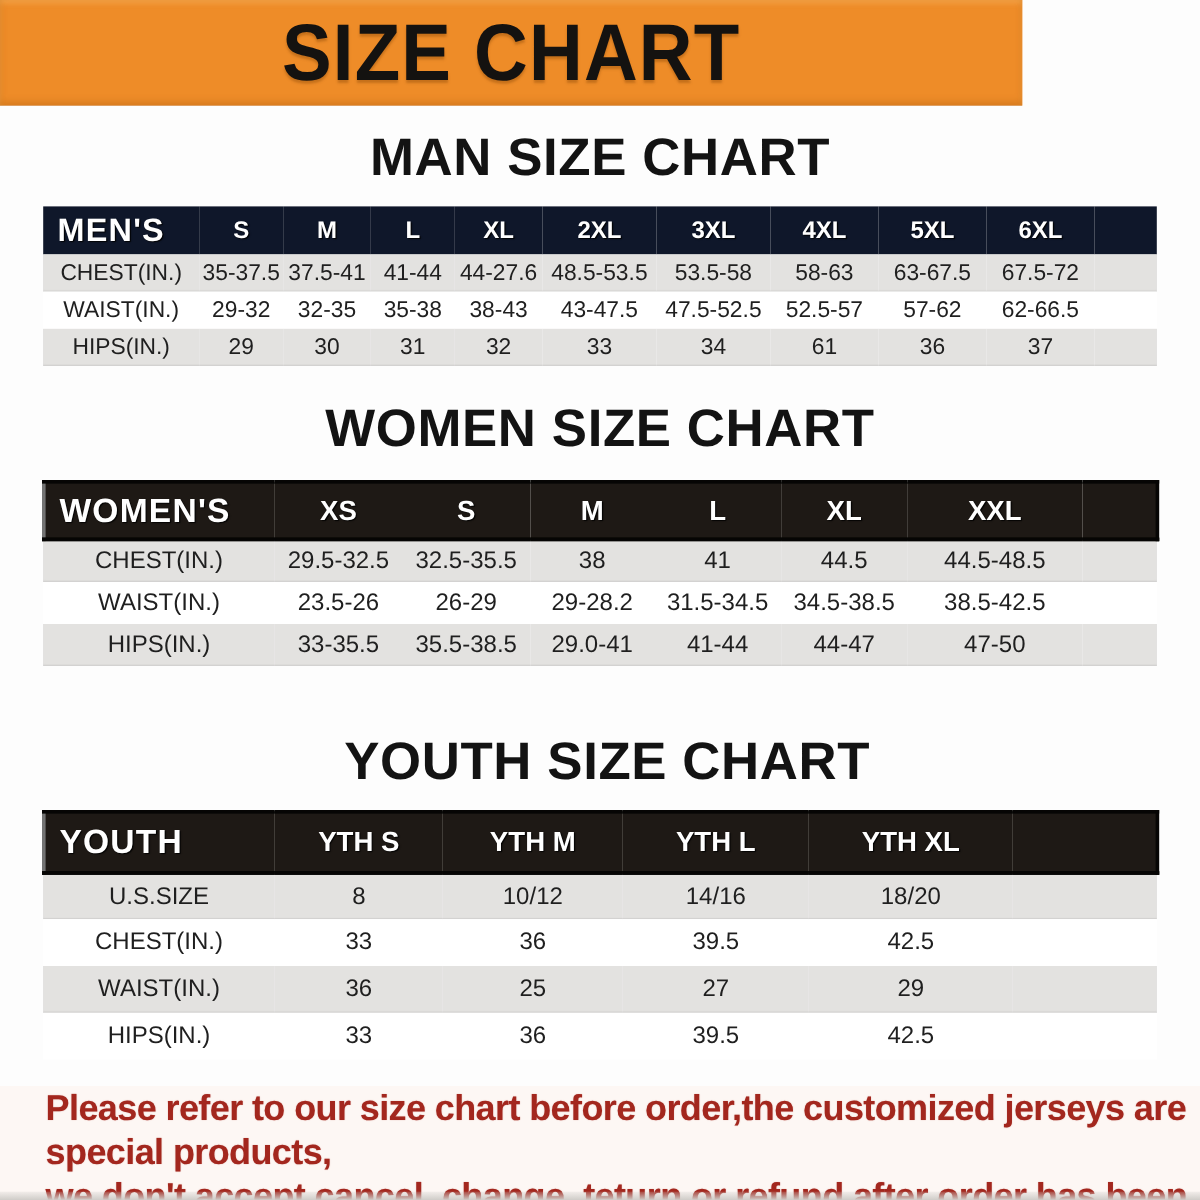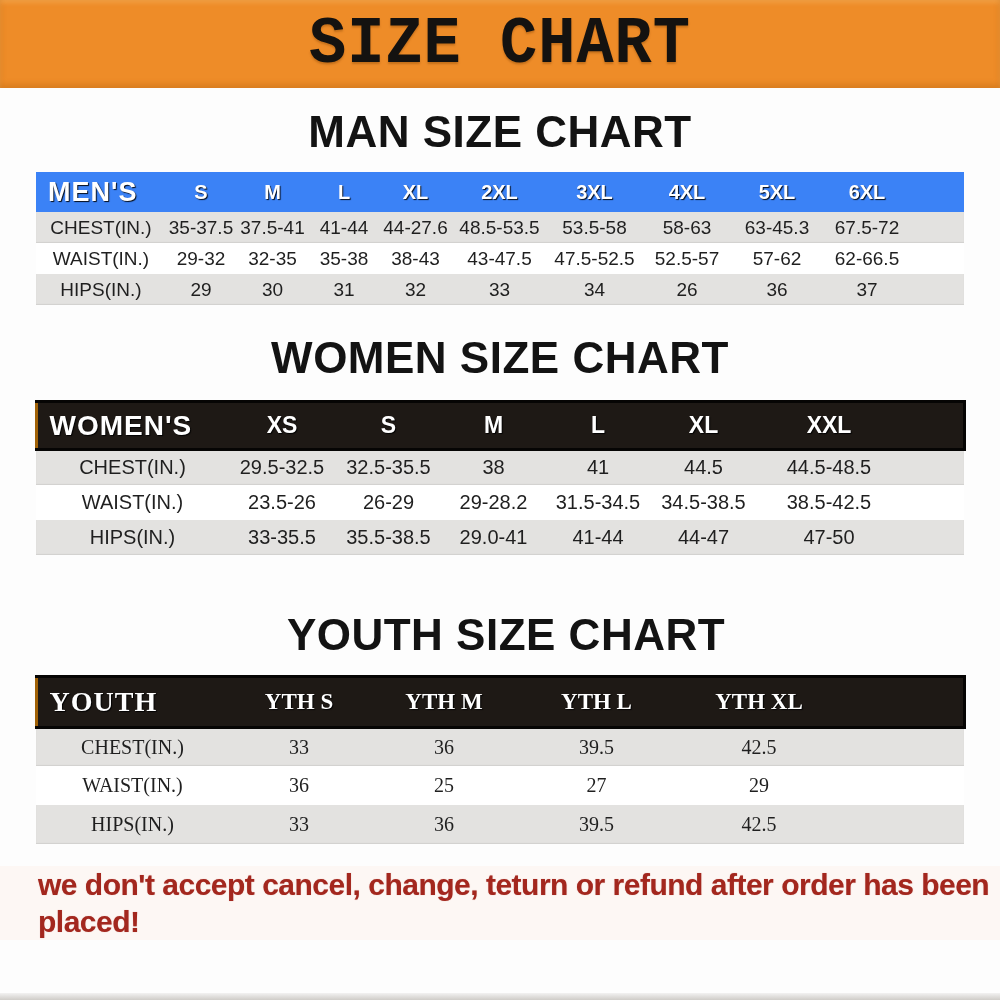--- a/index.html
+++ b/index.html
@@ -5,60 +5,60 @@
   * { margin:0; padding:0; box-sizing:border-box; }
   html,body { width:1000px; height:1000px; }
   body {
     font-family:"Liberation Sans", sans-serif;
     background:#fdfdfd;
     position:relative;
     overflow:hidden;
     color:#1a1a1a;
   }
   .banner {
-    width:1000px; height:88px;
+    width:852px; height:88px;
     background:#ee8c28;
     box-shadow: inset 0 -3px 6px rgba(140,70,0,.25), inset 0 3px 4px rgba(255,200,120,.35);
-    display:flex; align-items:center; justify-content:center;font-family:Liberation Mono, monospace;
+    display:flex; align-items:center; justify-content:center;
   }
   .banner-title {
     font-size:62px; font-weight:bold; color:#141210;
     letter-spacing:1px; transform:scaleY(1.08);
     text-shadow:0 2px 2px rgba(120,60,0,.35);
   }
   .section-title {
     text-align:center; font-weight:bold; color:#131313;
     font-size:44px; line-height:40px; letter-spacing:.5px;
     transform-origin:center;
   }
   .title-man   { margin-top:24px; }
   .title-women { margin-top:32px; line-height:42px; }
   .title-youth { margin-top:59px; line-height:42px;margin-left:12px; }
 
   table { width:928px; margin:0 auto; border-collapse:collapse; table-layout:fixed; }
   .tbl-men   { margin-top:20px; }
   .tbl-women { margin-top:21px; }
-  .tbl-youth { margin-top:19px;font-family:Liberation Serif, serif; }
+  .tbl-youth { margin-top:19px; }
 
   thead th {
-    background:#3b82f6; color:#ffffff; font-weight:bold;
+    background:#0f172a; color:#ffffff; font-weight:bold;
     text-align:center; text-shadow:1px 1px 1px rgba(0,0,0,.9);
     white-space:nowrap;
   }
   thead th.rowhead { text-align:left; padding-left:12px; letter-spacing:1px; }
 
   .tbl-men thead th { height:40px; font-size:20px; }
   .tbl-men thead th.rowhead { font-size:27px; }
   .tbl-women thead th, .tbl-youth thead th { font-size:23px; background:#1e1915; }
   .tbl-women thead th { height:48px; }
   .tbl-youth thead th { height:51px; }
   .tbl-women thead th.rowhead, .tbl-youth thead th.rowhead { font-size:28px; }
 
   .framed thead th { border-top:3px solid #060504; border-bottom:3px solid #060504; }
-  .framed thead th:first-child { border-left:3px solid #a16207; }
+  .framed thead th:first-child { border-left:3px solid #737373; }
   .framed thead th:last-child  { border-right:3px solid #060504; }
 
   tbody td {
     text-align:center; color:#1f1f1f; white-space:nowrap;
     font-weight:500;
   }
   .tbl-men tbody tr   { height:31px; }
   .tbl-men tbody td   { font-size:19px; }
   .tbl-women tbody tr { height:35px; }
   .tbl-women tbody td { font-size:20px; }
@@ -120,21 +120,21 @@
     <tbody>
       <tr>
         <td class="rowlabel">CHEST(IN.)</td>
         <td>35-37.5</td>
         <td>37.5-41</td>
         <td>41-44</td>
         <td>44-27.6</td>
         <td>48.5-53.5</td>
         <td>53.5-58</td>
         <td>58-63</td>
-        <td>63-45.3</td>
+        <td>63-67.5</td>
         <td>67.5-72</td>
         <td></td>
       </tr>
       <tr>
         <td class="rowlabel">WAIST(IN.)</td>
         <td>29-32</td>
         <td>32-35</td>
         <td>35-38</td>
         <td>38-43</td>
         <td>43-47.5</td>
@@ -145,21 +145,21 @@
         <td></td>
       </tr>
       <tr>
         <td class="rowlabel">HIPS(IN.)</td>
         <td>29</td>
         <td>30</td>
         <td>31</td>
         <td>32</td>
         <td>33</td>
         <td>34</td>
-        <td>26</td>
+        <td>61</td>
         <td>36</td>
         <td>37</td>
         <td></td>
       </tr>
     </tbody>
   </table>
 
 <h2 class="section-title title-women">WOMEN SIZE CHART</h2>
 <table class="tbl-women framed">
   <colgroup>
@@ -233,20 +233,28 @@
         <th class="rowhead">YOUTH</th>
         <th>YTH S</th>
         <th>YTH M</th>
         <th>YTH L</th>
         <th>YTH XL</th>
         <th></th>
       </tr>
     </thead>
     <tbody>
       <tr>
+        <td class="rowlabel">U.S.SIZE</td>
+        <td>8</td>
+        <td>10/12</td>
+        <td>14/16</td>
+        <td>18/20</td>
+        <td></td>
+      </tr>
+      <tr>
         <td class="rowlabel">CHEST(IN.)</td>
         <td>33</td>
         <td>36</td>
         <td>39.5</td>
         <td>42.5</td>
         <td></td>
       </tr>
       <tr>
         <td class="rowlabel">WAIST(IN.)</td>
         <td>36</td>
@@ -260,16 +268,17 @@
         <td>33</td>
         <td>36</td>
         <td>39.5</td>
         <td>42.5</td>
         <td></td>
       </tr>
     </tbody>
   </table>
 
 <div class="footer">
+  <div class="line">Please refer to our size chart before order,the customized jerseys are special products,</div>
   <div class="line">we don't accept cancel, change, teturn or refund after order has been placed!</div>
 </div>
 
 <div class="bottom-edge"></div>
 
 </body></html>

